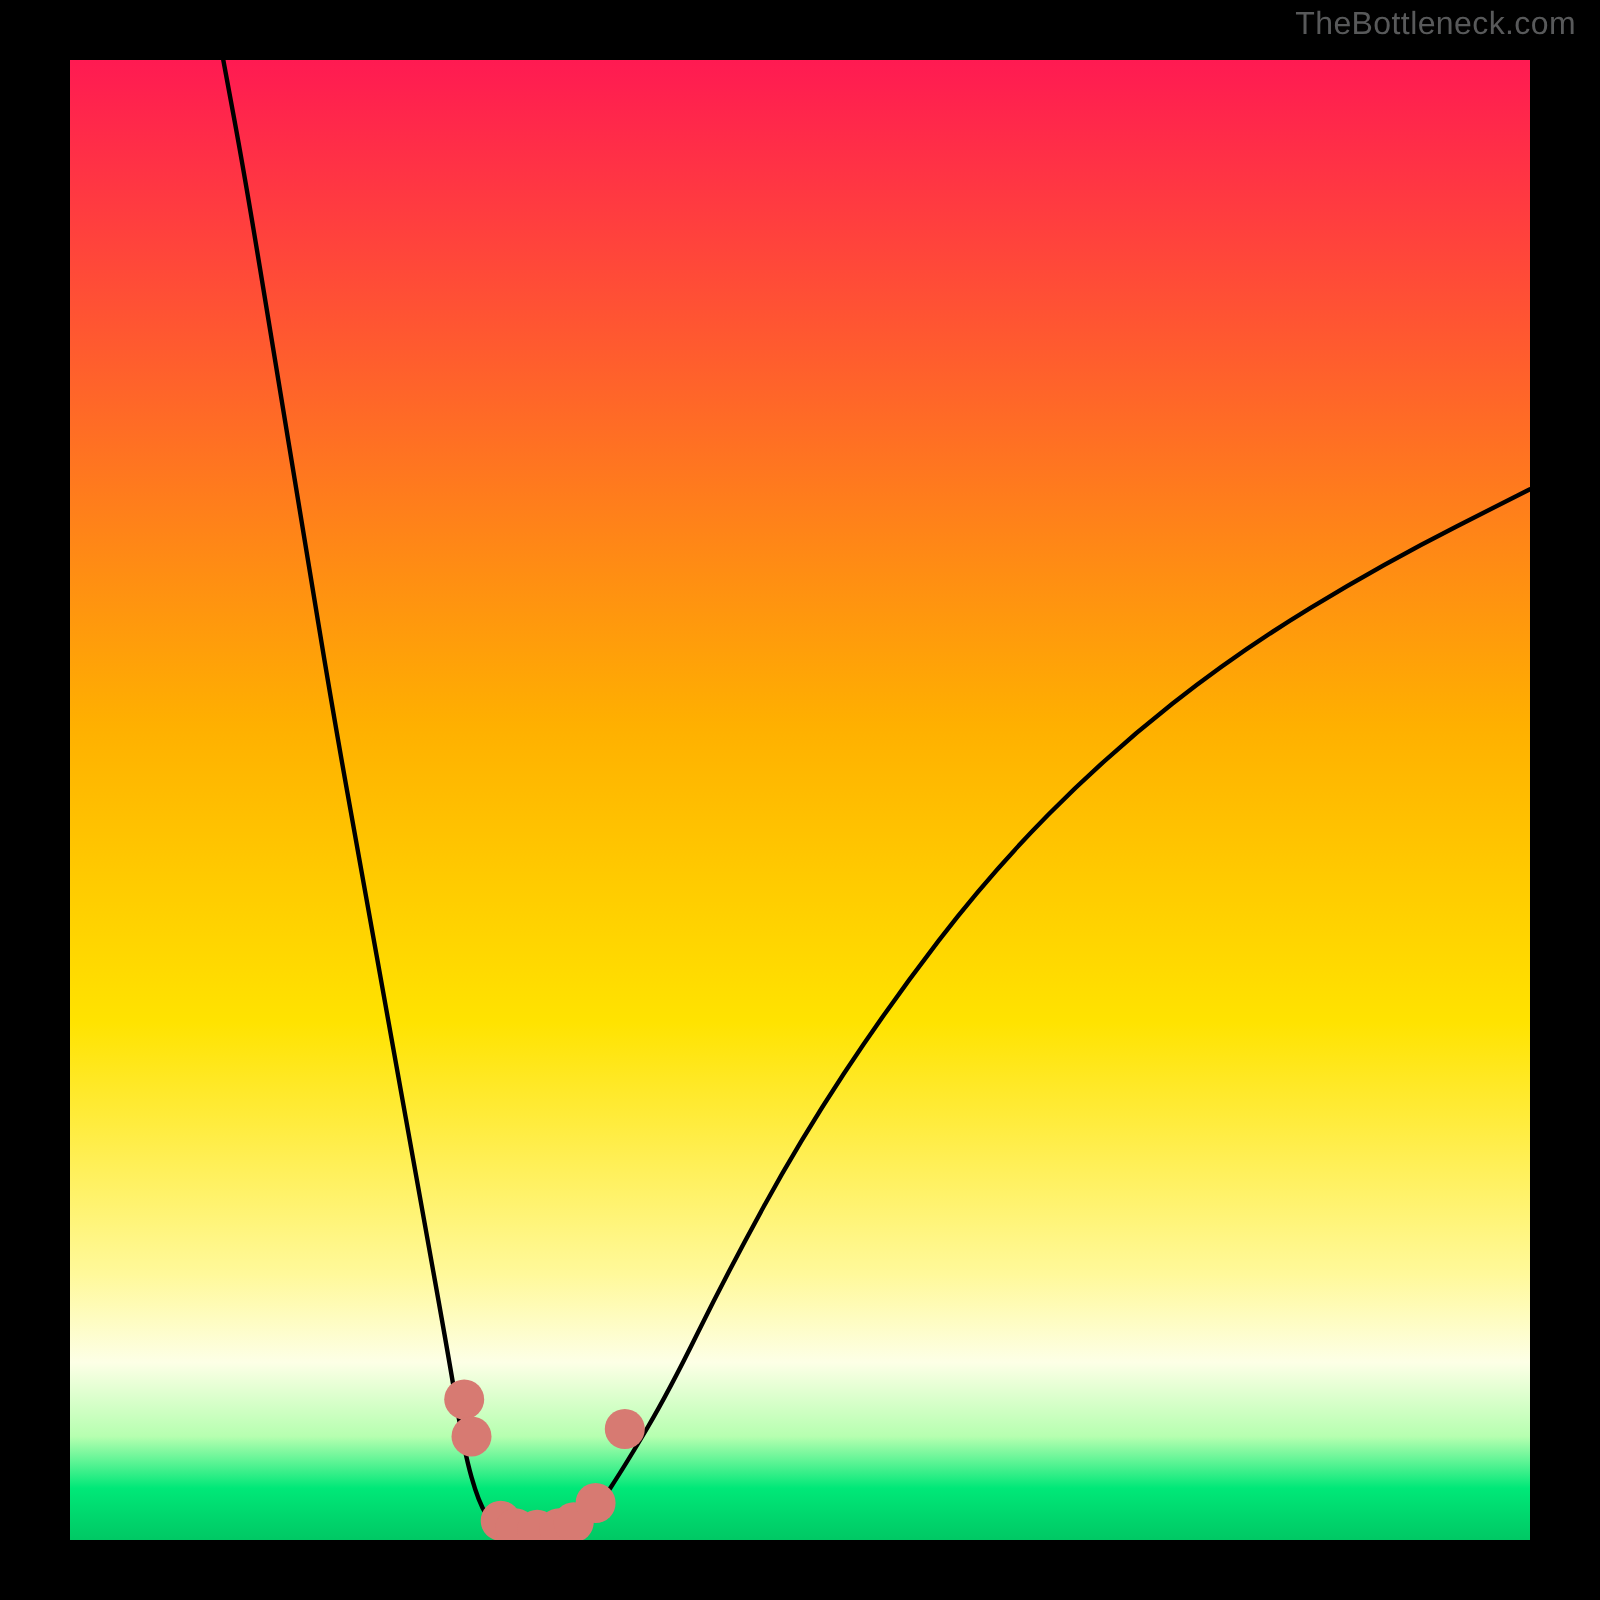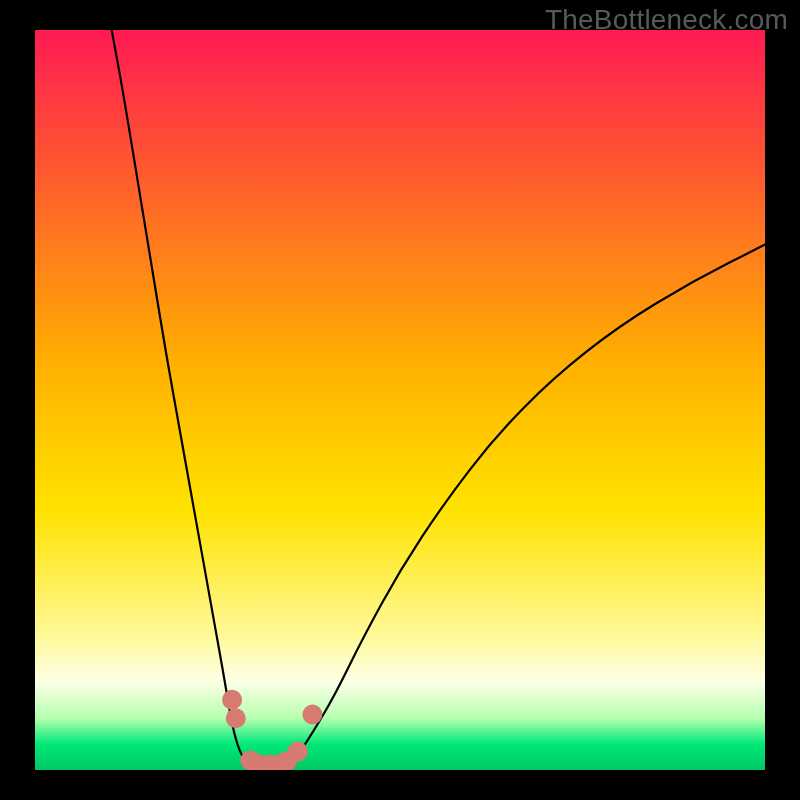--- a/index.html
+++ b/index.html
@@ -13,21 +13,21 @@
   }
   .wrap {
     position: relative;
     width: 800px;
     height: 800px;
   }
   .watermark {
     position: absolute;
     top: 4px;
     right: 12px;
-    font-size: 28px;
+    font-size: 16px;
     color: #58595a;
     font-weight: 400;
     letter-spacing: 0.2px;
     z-index: 10;
   }
   svg {
     display: block;
   }
 </style>
 </head>

